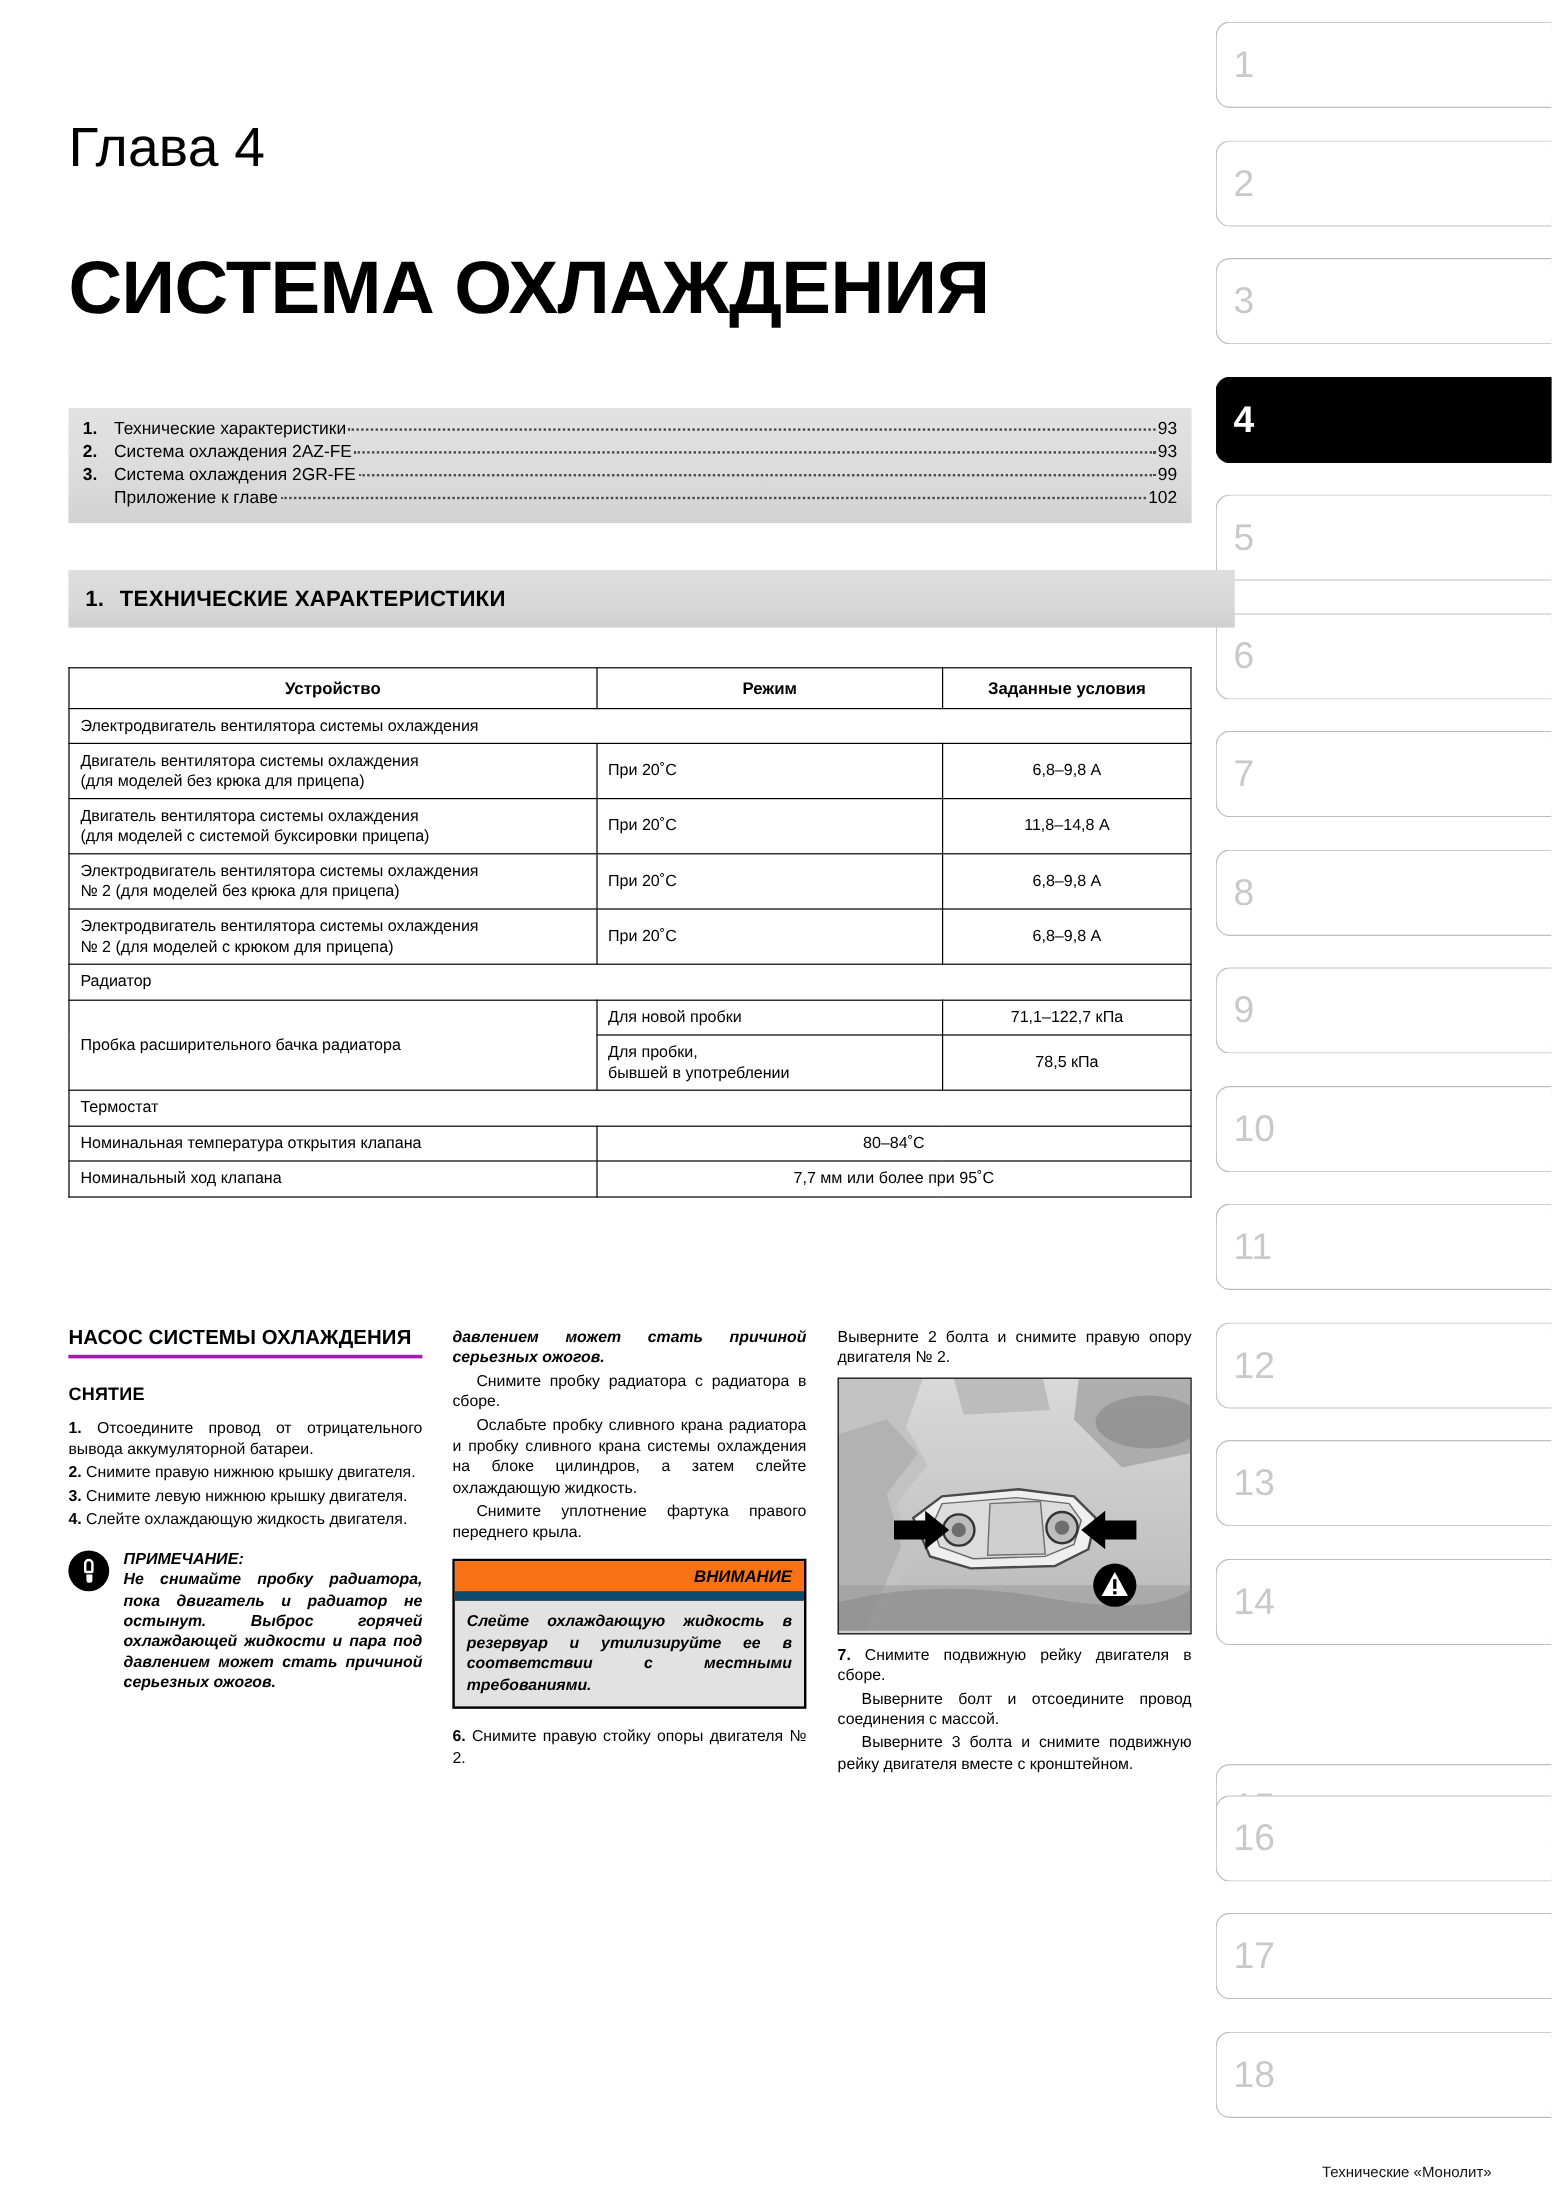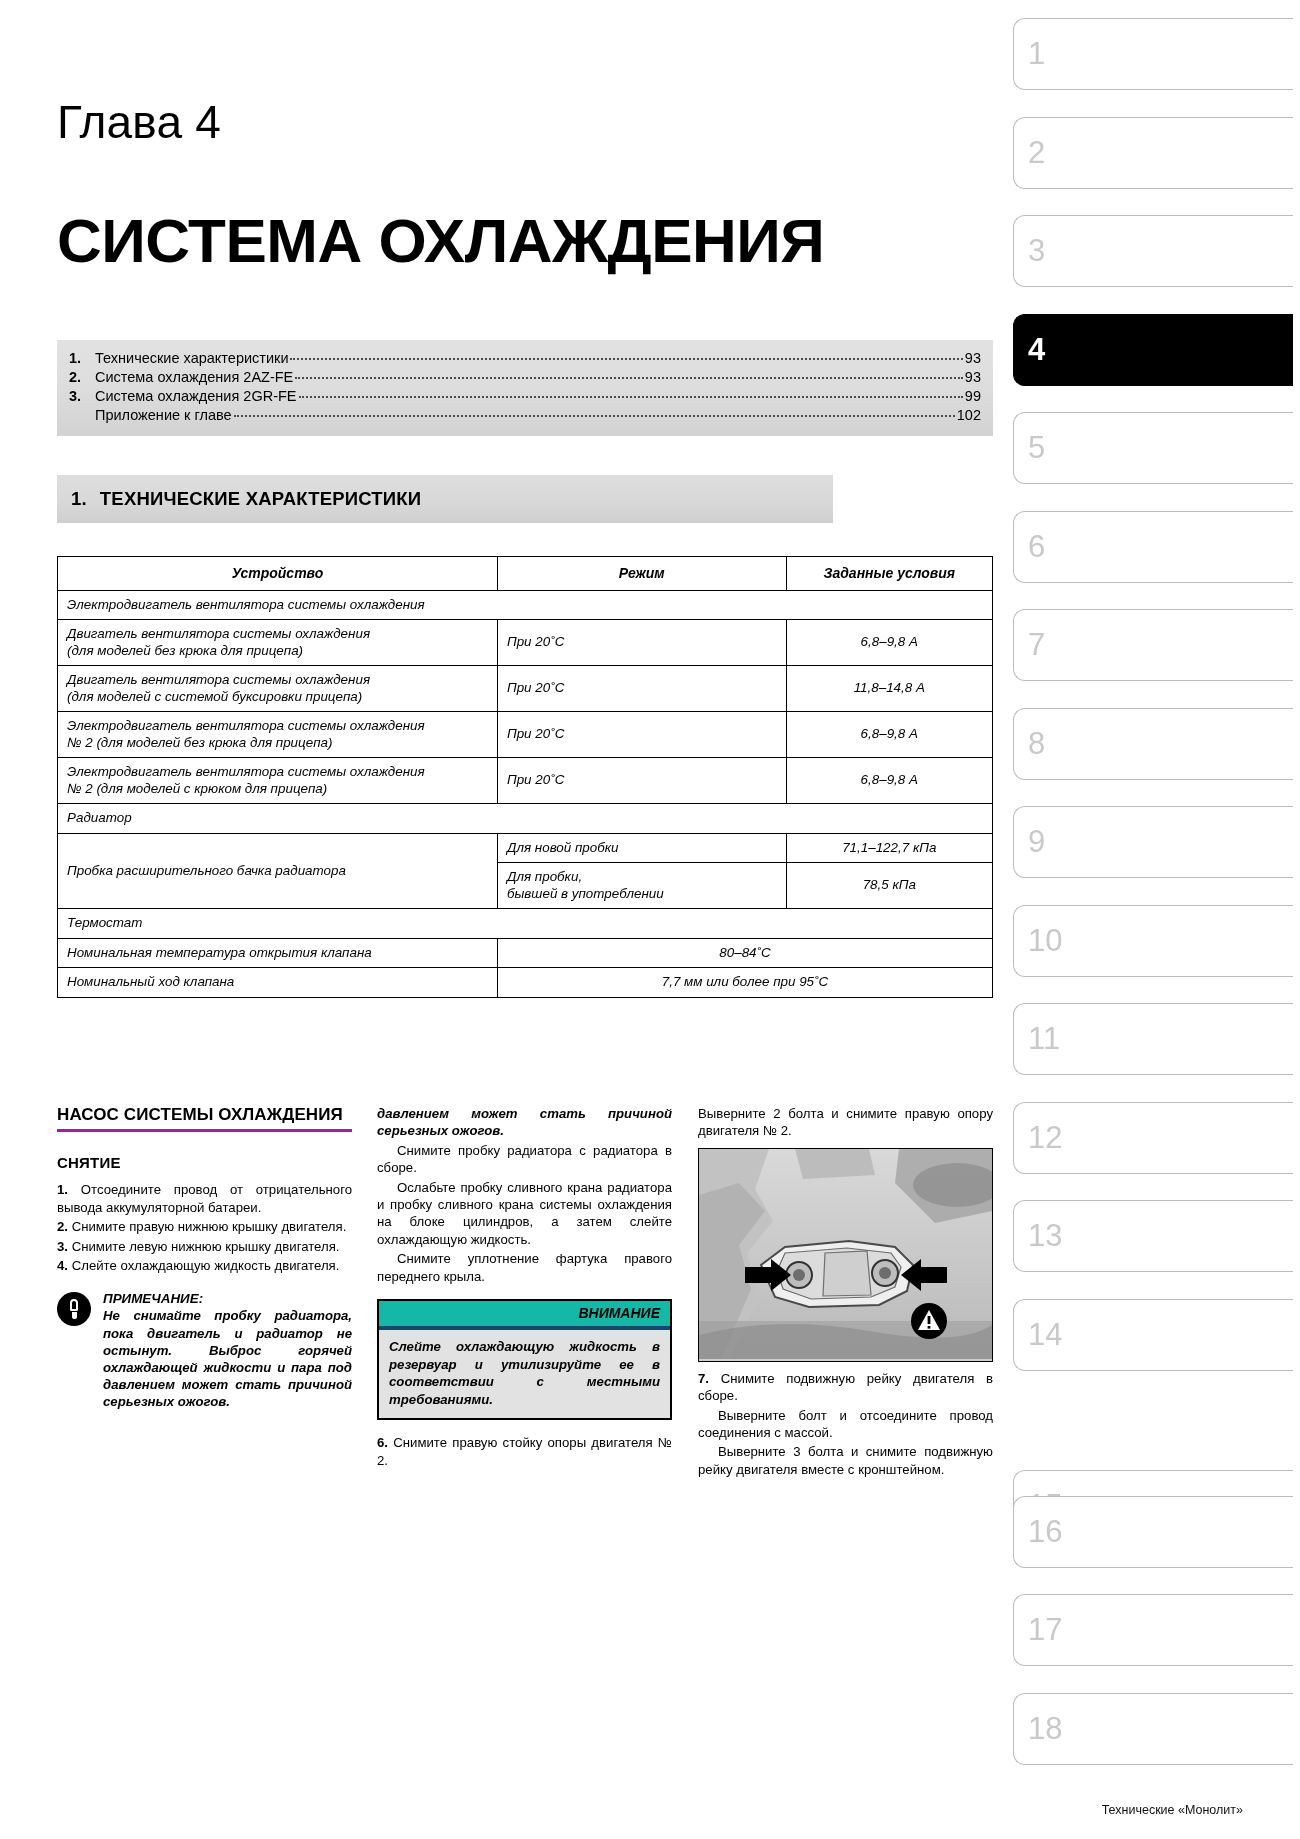--- a/index.html
+++ b/index.html
@@ -56,35 +56,34 @@
     border-bottom:2px dotted #4a4a4a;
     transform:translateY(-3px);
     height:6px;min-width:10px;
   }
   .toc-page{flex:none;font-weight:400;}
   .toc-row.sub .toc-num{width:26px;}
   .toc-row.sub .toc-name{font-weight:400;}
 
   
   .sectbar{
-    position:absolute;left:57px;width:776px;height:48px;
+    position:absolute;left:57px;width:972px;height:48px;
     background:linear-gradient(180deg,#dedede 0%,#d8d8d8 60%,#cfcfcf 100%);
   }
   .sectbar .st{
     position:absolute;left:14px;top:50%;transform:translateY(-50%);
     font-size:18.5px;font-weight:700;letter-spacing:.2px;
   }
   .sectbar .sn{margin-right:13px;}
 
   
   table.spec{
     position:absolute;left:57px;top:556px;width:936px;
     border-collapse:collapse;
     font-size:13.4px;
-    font-style:italic;
   }
   table.spec td,table.spec th{
     border:1.4px solid #000;
     padding:6px 9px;
     vertical-align:middle;
     font-weight:400;
     line-height:16.5px;
   }
   table.spec th{font-weight:700;text-align:center;font-size:14px;padding:8px 9px;}
   td.c{text-align:center;}
@@ -123,21 +122,21 @@
     content:"";position:absolute;left:14.5px;top:20px;width:5px;height:7px;
     background:#fff;border-radius:0 0 2px 2px;
   }
   .note-title{font-weight:700;font-style:italic;font-size:13.4px;line-height:17px;}
   .note-body{font-weight:700;font-style:italic;font-size:13.2px;line-height:17.2px;text-align:justify;}
 
   
   .attn{margin-top:14px;border:2px solid #000;background:#e2e2e2;}
   .attn-head{
     text-align:right;font-weight:700;font-style:italic;font-size:14px;
-    padding:4px 10px 4px 0;border-bottom:4px solid #0c4a6e;background:#14b8a6;
+    padding:4px 10px 4px 0;border-bottom:8px solid #0c4a6e;background:#f97316;
   }
   .attn-body{
     padding:8px 10px 10px 10px;font-weight:700;font-style:italic;
     font-size:13.2px;line-height:17.4px;text-align:justify;
   }
 
   
   .fig{
     margin-top:8px;border:1.4px solid #000;height:212px;position:relative;overflow:hidden;
     background:#cfcfcf;

